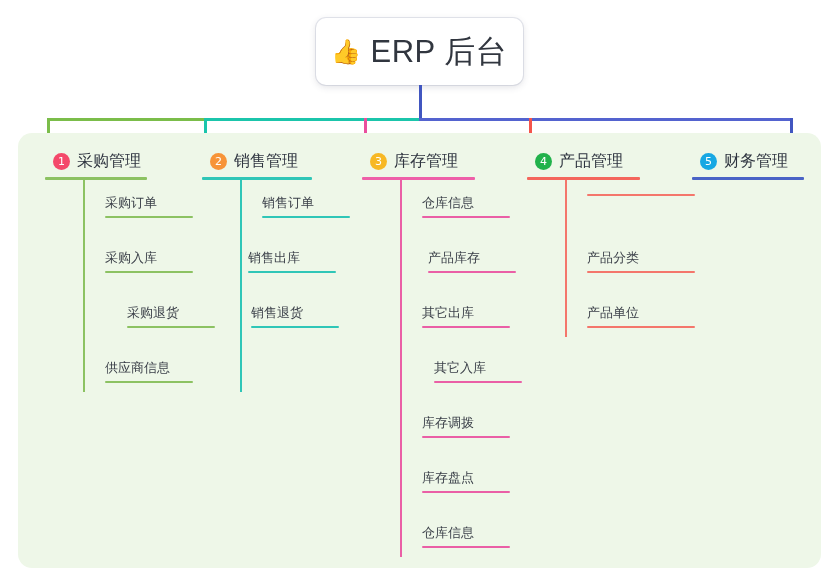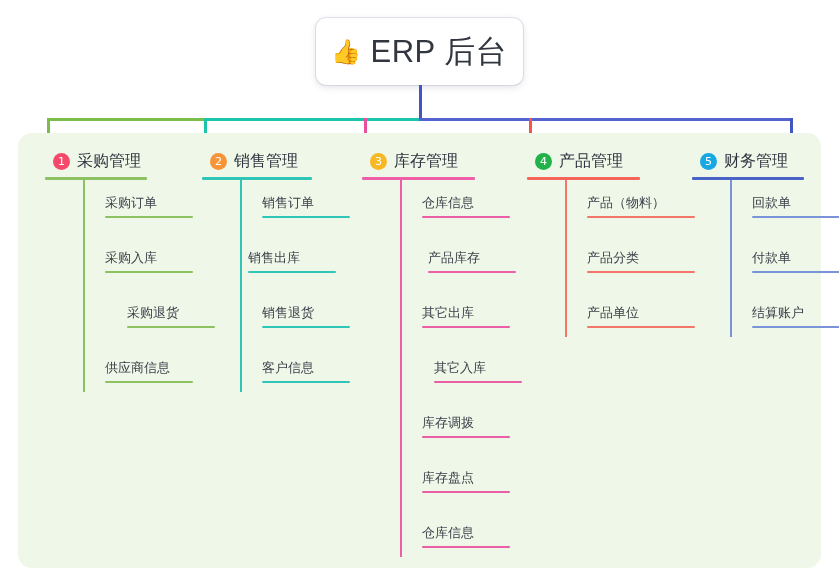--- a/index.html
+++ b/index.html
@@ -194,26 +194,22 @@
         <div class="leaf-stack" style="height: 220px;">
           <div class="spine" style="background: rgb(47, 198, 183); height: 212px;"></div>
           <div class="leaf" style="position: absolute; left: 0px; top: 14px;">
             <span class="leaf-text">销售订单</span>
             <div class="leaf-rule" style="width: 88px; background: rgb(47, 198, 183);"></div>
           </div>
           <div class="leaf" style="position: absolute; left: 0px; top: 69px; padding-left: 8px;">
             <span class="leaf-text">销售出库</span>
             <div class="leaf-rule" style="width: 88px; background: rgb(47, 198, 183);"></div>
           </div>
-          <div class="leaf" style="position: absolute; left: 0px; top: 124px;">
+          <div class="leaf" style="position: absolute; left: 0px; top: 124px; padding-left: 11px;">
             <span class="leaf-text">销售退货</span>
-            <div class="leaf-rule" style="width: 88px; background: rgb(47, 198, 183);"></div>
-          </div>
-          <div class="leaf" style="position: absolute; left: 0px; top: 179px;">
-            <span class="leaf-text">客户信息</span>
             <div class="leaf-rule" style="width: 88px; background: rgb(47, 198, 183);"></div>
           </div>
         </div>
       </div>
       <div class="column" style="left: 362px; top: 148px;">
         <div class="col-header">
           <span class="badge" style="background: rgb(247, 184, 36);">3</span>
           <span class="col-title">库存管理</span>
         </div>
         <div class="col-rule" style="width: 113px; background: rgb(238, 95, 168);"></div>
@@ -251,50 +247,34 @@
       </div>
       <div class="column" style="left: 527px; top: 148px;">
         <div class="col-header">
           <span class="badge" style="background: rgb(33, 178, 75);">4</span>
           <span class="col-title">产品管理</span>
         </div>
         <div class="col-rule" style="width: 113px; background: rgb(244, 102, 92);"></div>
         <div class="leaf-stack" style="height: 165px;">
           <div class="spine" style="background: rgb(244, 118, 107); height: 157px;"></div>
           <div class="leaf" style="position: absolute; left: 0px; top: 14px;">
-            <span class="leaf-text">产品（物料）</span>
             <div class="leaf-rule" style="width: 108px; background: rgb(244, 118, 107);"></div>
           </div>
           <div class="leaf" style="position: absolute; left: 0px; top: 69px;">
             <span class="leaf-text">产品分类</span>
             <div class="leaf-rule" style="width: 108px; background: rgb(244, 118, 107);"></div>
           </div>
           <div class="leaf" style="position: absolute; left: 0px; top: 124px;">
             <span class="leaf-text">产品单位</span>
             <div class="leaf-rule" style="width: 108px; background: rgb(244, 118, 107);"></div>
           </div>
         </div>
       </div>
       <div class="column" style="left: 692px; top: 148px;">
         <div class="col-header">
           <span class="badge" style="background: rgb(23, 168, 227);">5</span>
           <span class="col-title">财务管理</span>
         </div>
         <div class="col-rule" style="width: 112px; background: rgb(74, 99, 198);"></div>
-        <div class="leaf-stack" style="height: 165px;">
-          <div class="spine" style="background: rgb(123, 147, 216); height: 157px;"></div>
-          <div class="leaf" style="position: absolute; left: 0px; top: 14px;">
-            <span class="leaf-text">回款单</span>
-            <div class="leaf-rule" style="width: 88px; background: rgb(123, 147, 216);"></div>
-          </div>
-          <div class="leaf" style="position: absolute; left: 0px; top: 69px;">
-            <span class="leaf-text">付款单</span>
-            <div class="leaf-rule" style="width: 88px; background: rgb(123, 147, 216);"></div>
-          </div>
-          <div class="leaf" style="position: absolute; left: 0px; top: 124px;">
-            <span class="leaf-text">结算账户</span>
-            <div class="leaf-rule" style="width: 88px; background: rgb(123, 147, 216);"></div>
-          </div>
-        </div>
       </div>
     </div>
 
 </div>
 
 </body></html>

